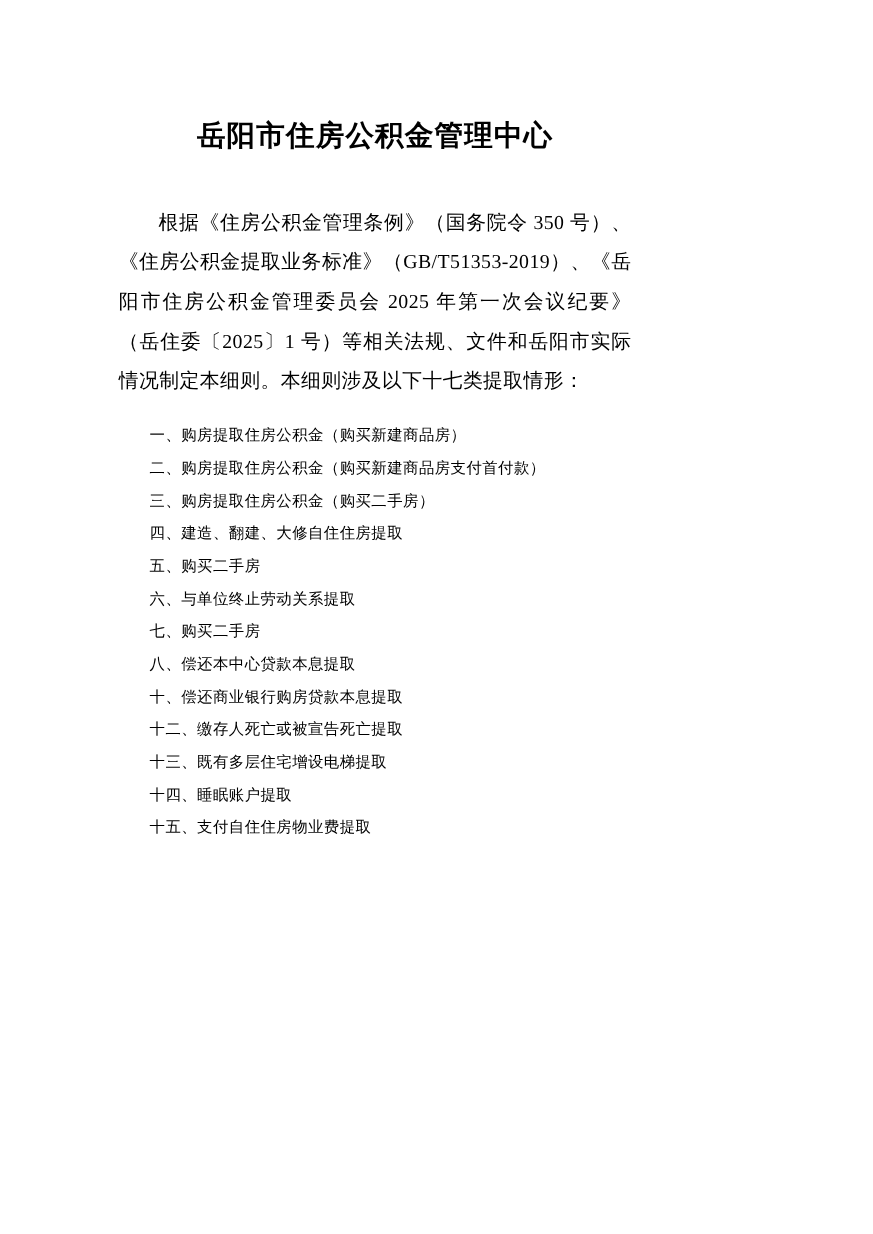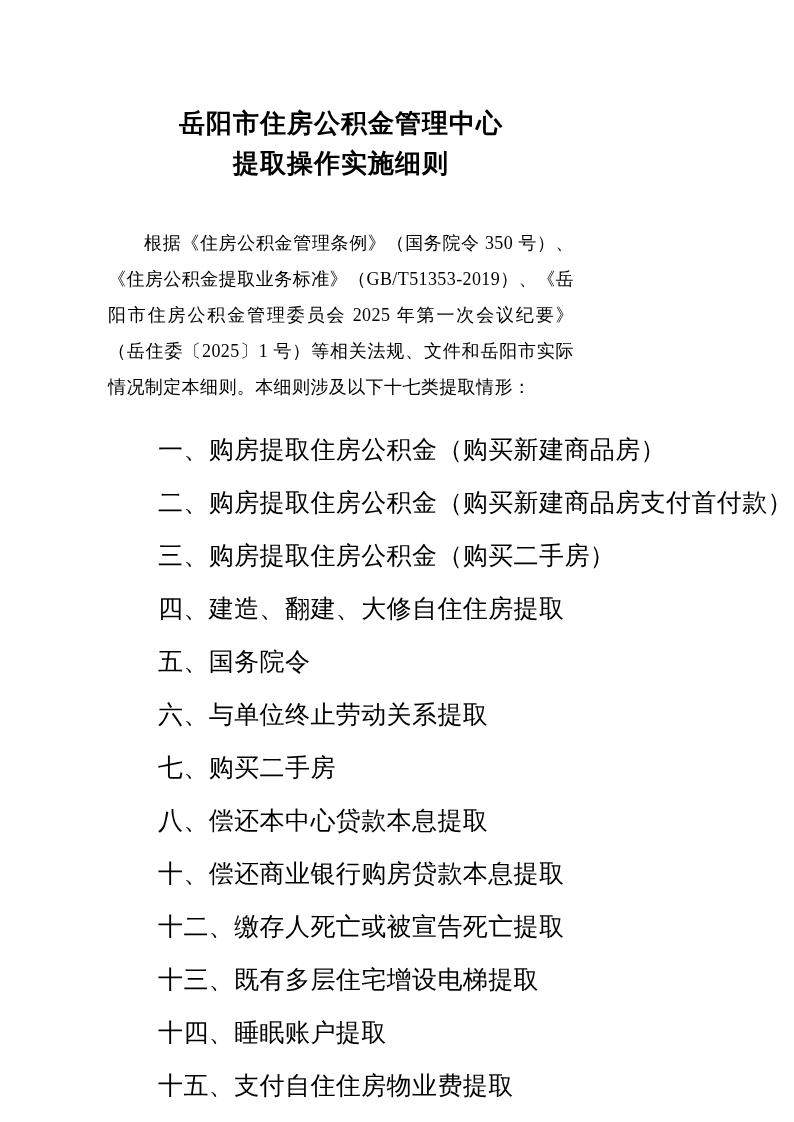--- a/index.html
+++ b/index.html
@@ -41,45 +41,44 @@
     text-justify: inter-ideograph;
     text-indent: 2em;
     letter-spacing: 0.4px;
   }
   .item-list {
     margin: 8px 0 0 0;
     padding: 0;
     list-style: none;
   }
   .item-list li {
-    font-size: 25px;
+    font-size: 14px;
     line-height: 2.12;
     text-indent: 2em;
     letter-spacing: 0.4px;
     white-space: nowrap;
   }
 </style>
 </head>
 <body>
 
 <div class="page">
 
   <h1 class="doc-title">
     <span class="line">岳阳市住房公积金管理中心</span>
-    <span class="line">提取操作实施细则</span>
   </h1>
 
   <p class="intro">根据《住房公积金管理条例》（国务院令 350 号）、《住房公积金提取业务标准》（GB/T51353-2019）、《岳阳市住房公积金管理委员会 2025 年第一次会议纪要》（岳住委〔2025〕1 号）等相关法规、文件和岳阳市实际情况制定本细则。本细则涉及以下十七类提取情形：</p>
 
   <ul class="item-list">
     <li>一、购房提取住房公积金（购买新建商品房）</li>
     <li>二、购房提取住房公积金（购买新建商品房支付首付款）</li>
     <li>三、购房提取住房公积金（购买二手房）</li>
     <li>四、建造、翻建、大修自住住房提取</li>
-    <li>五、国务院令</li>
+    <li>五、购买二手房</li>
     <li>六、与单位终止劳动关系提取</li>
     <li>七、购买二手房</li>
     <li>八、偿还本中心贷款本息提取</li>
     <li>十、偿还商业银行购房贷款本息提取</li>
     <li>十二、缴存人死亡或被宣告死亡提取</li>
     <li>十三、既有多层住宅增设电梯提取</li>
     <li>十四、睡眠账户提取</li>
     <li>十五、支付自住住房物业费提取</li>
   </ul>
 

